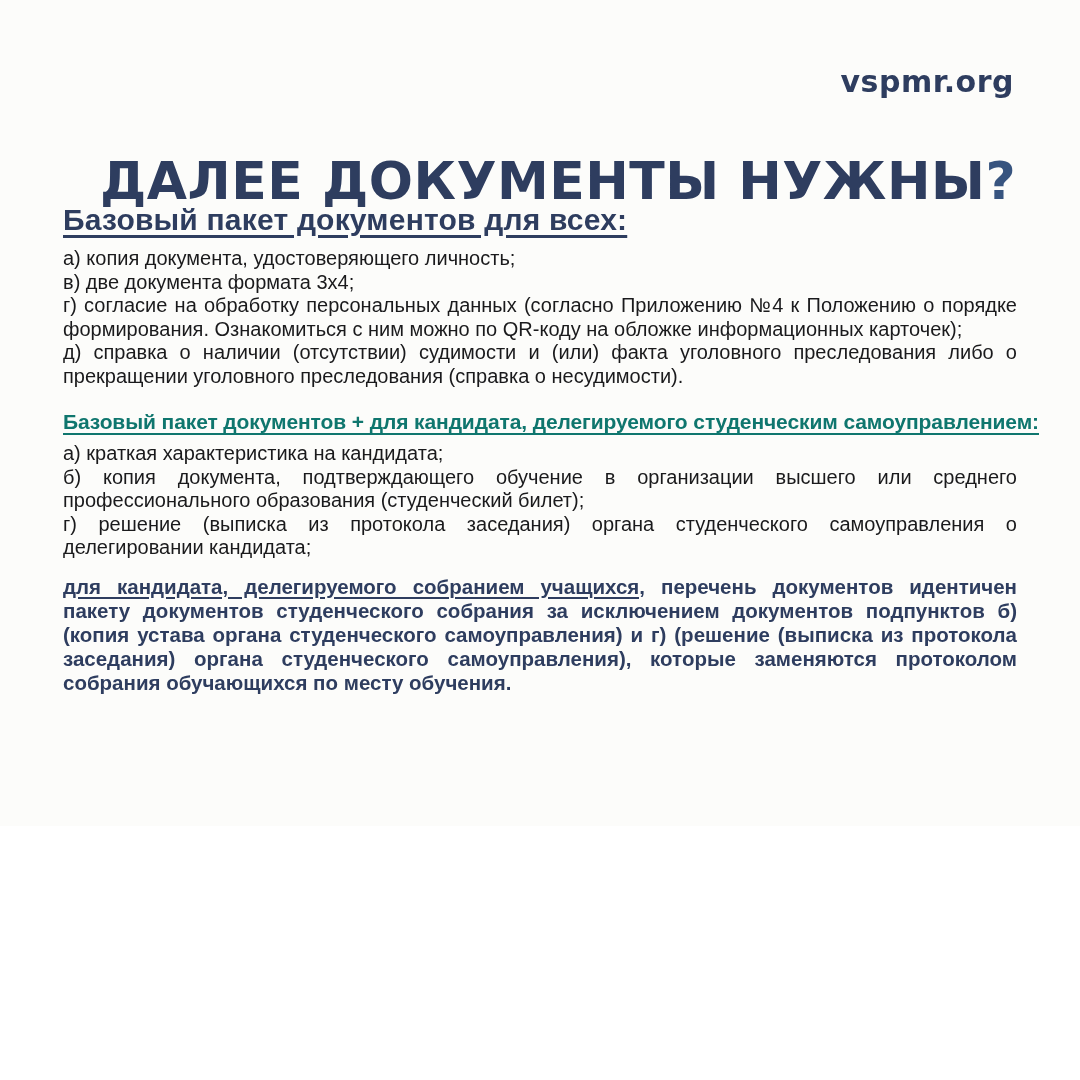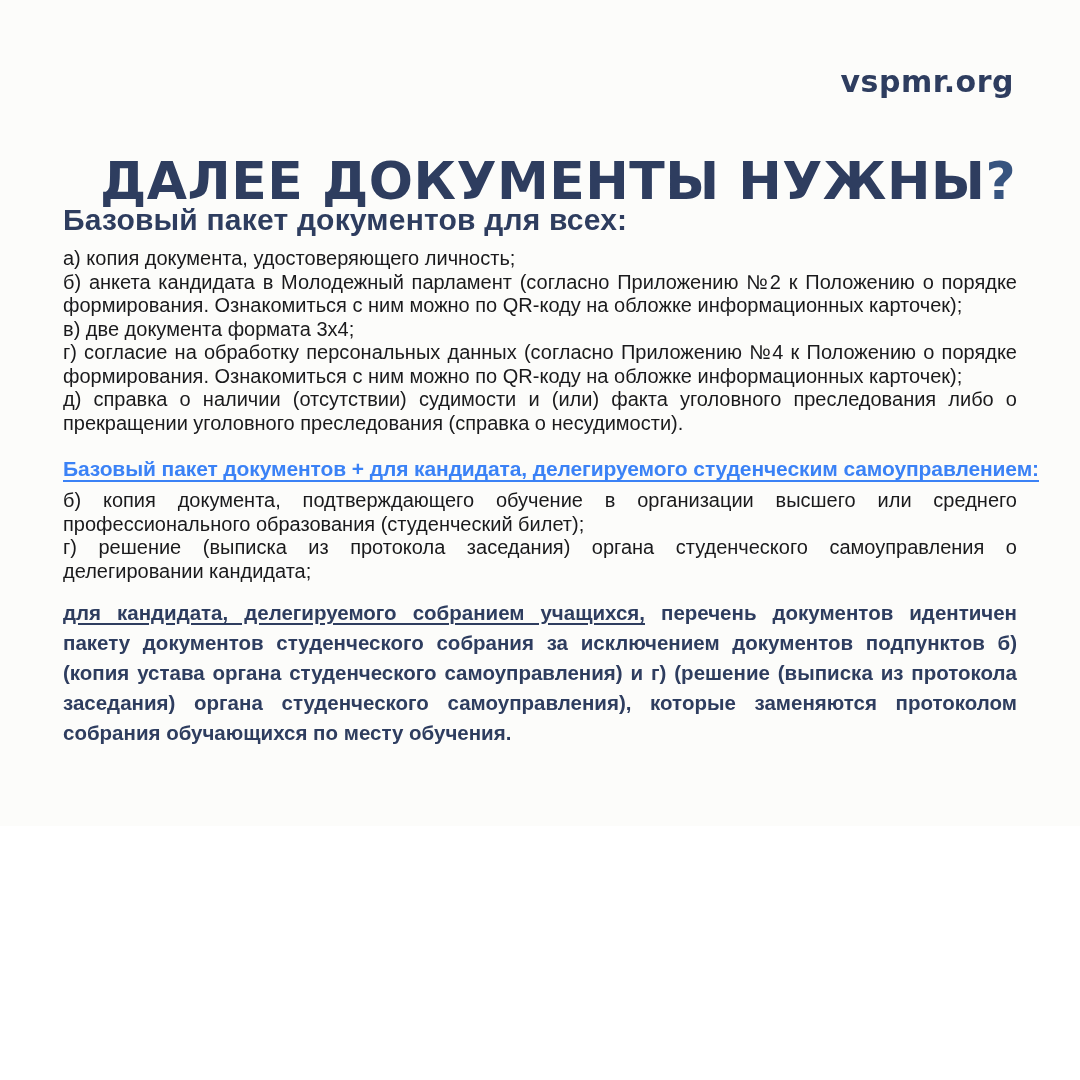--- a/index.html
+++ b/index.html
@@ -26,40 +26,41 @@
   }
   .title .q{color:#37547f;}
   
   .content{
     position:absolute;left:63px;top:202px;width:954px;
   }
   .main-head{
     margin:0 0 9px 0;
     font-size:30px;font-weight:bold;line-height:36px;
     color:#2e3d5f;letter-spacing:.2px;
+    text-decoration:underline;
     text-decoration-thickness:2.5px;
     text-underline-offset:5px;
   }
   .sub-head{
     margin:21px 0 7px 0;
     font-size:21px;font-weight:bold;line-height:26px;
-    color:#3b82f6;white-space:nowrap;letter-spacing:-0.1px;
+    color:#0f766e;white-space:nowrap;letter-spacing:-0.1px;
     text-decoration:underline;
     text-decoration-thickness:2px;
     text-underline-offset:4px;
   }
   .doc-list p{
     margin:0;
     font-size:20px;line-height:23.5px;
     text-align:justify;
     color:#1a1a1c;
   }
   .note{
     margin:15px 0 0 0;
-    font-size:20.5px;line-height:30px;
+    font-size:20.5px;line-height:24px;
     font-weight:bold;text-align:justify;
     color:#2e3d5f;
   }
   .note .lead{
     text-decoration:underline;
     text-decoration-thickness:2px;
     text-underline-offset:3px;
   }
   
   .logo{
@@ -81,28 +82,28 @@
 
   <div class="site">vspmr.org</div>
 
   <h1 class="title"><span>ДАЛЕЕ ДОКУМЕНТЫ НУЖНЫ</span><span class="q">?</span></h1>
 
   <div class="content">
 
     <h2 class="main-head">Базовый пакет документов для всех:</h2>
     <div class="doc-list">
       <p>а) копия документа, удостоверяющего личность;</p>
-      <p>б) анкета кандидата в Молодежный парламент (согласно Приложению №2 к Положению о порядке формирования. Ознакомиться с ним можно по QR-коду на обложке информационных карточек);</p>
       <p>в) две документа формата 3х4;</p>
       <p>г) согласие на обработку персональных данных (согласно Приложению №4 к Положению о порядке формирования. Ознакомиться с ним можно по QR-коду на обложке информационных карточек);</p>
       <p>д) справка о наличии (отсутствии) судимости и (или) факта уголовного преследования либо о прекращении уголовного преследования (справка о несудимости).</p>
     </div>
 
     <h3 class="sub-head">Базовый пакет документов + для кандидата, делегируемого студенческим самоуправлением:</h3>
     <div class="doc-list">
+      <p>а) краткая характеристика на кандидата;</p>
       <p>б) копия документа, подтверждающего обучение в организации высшего или среднего профессионального образования (студенческий билет);</p>
       <p>г) решение (выписка из протокола заседания) органа студенческого самоуправления о делегировании кандидата;</p>
     </div>
 
     <p class="note"><span class="lead">для кандидата, делегируемого собранием учащихся,</span><span> перечень документов идентичен пакету документов студенческого собрания за исключением документов подпунктов б) (копия устава органа студенческого самоуправления) и г) (решение (выписка из протокола заседания) органа студенческого самоуправления), которые заменяются протоколом собрания обучающихся по месту обучения.</span></p>
   </div>
 
   <svg class="logo" viewBox="440 845 200 150" xmlns="http://www.w3.org/2000/svg" aria-hidden="true">
     <rect x="446" y="948" width="3" height="30"></rect>
     <rect x="452" y="944" width="3.5" height="34"></rect>

